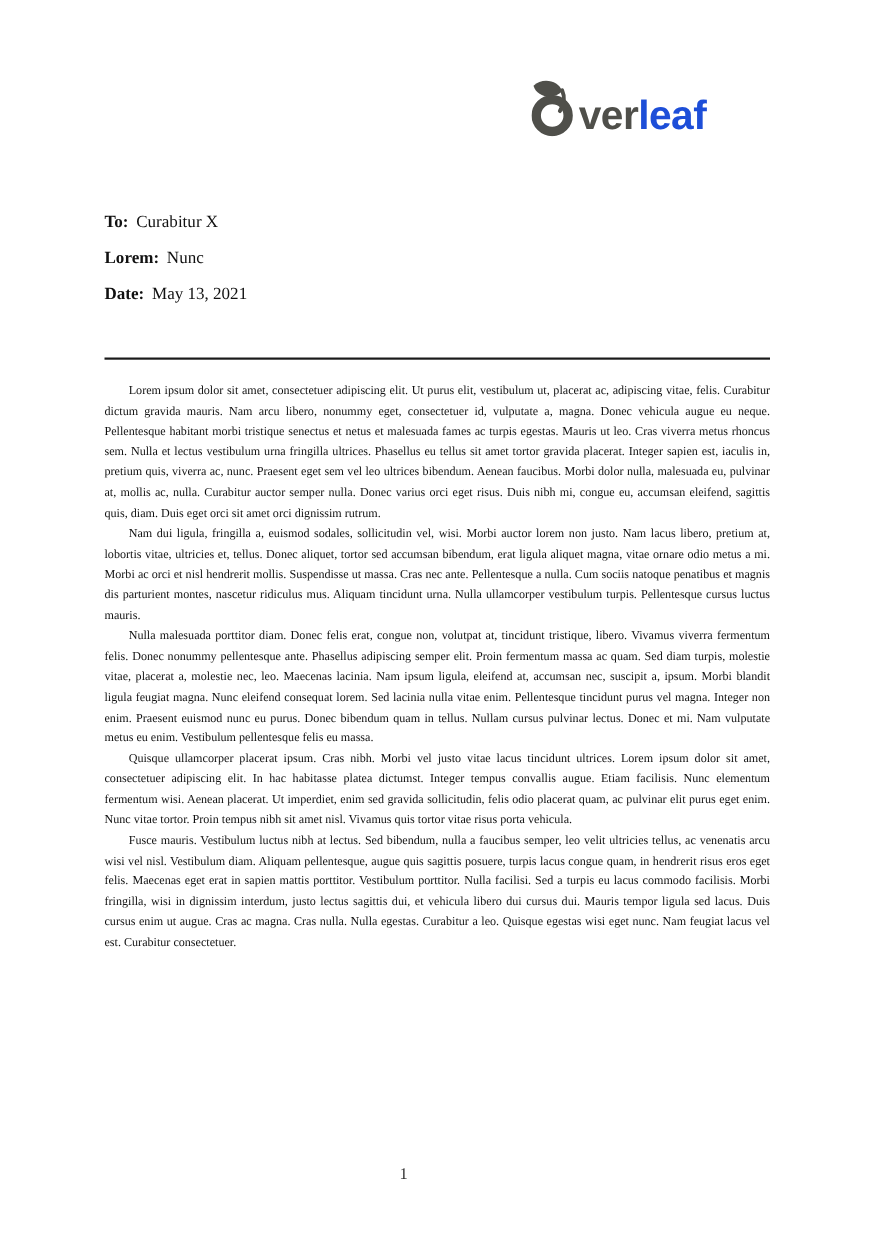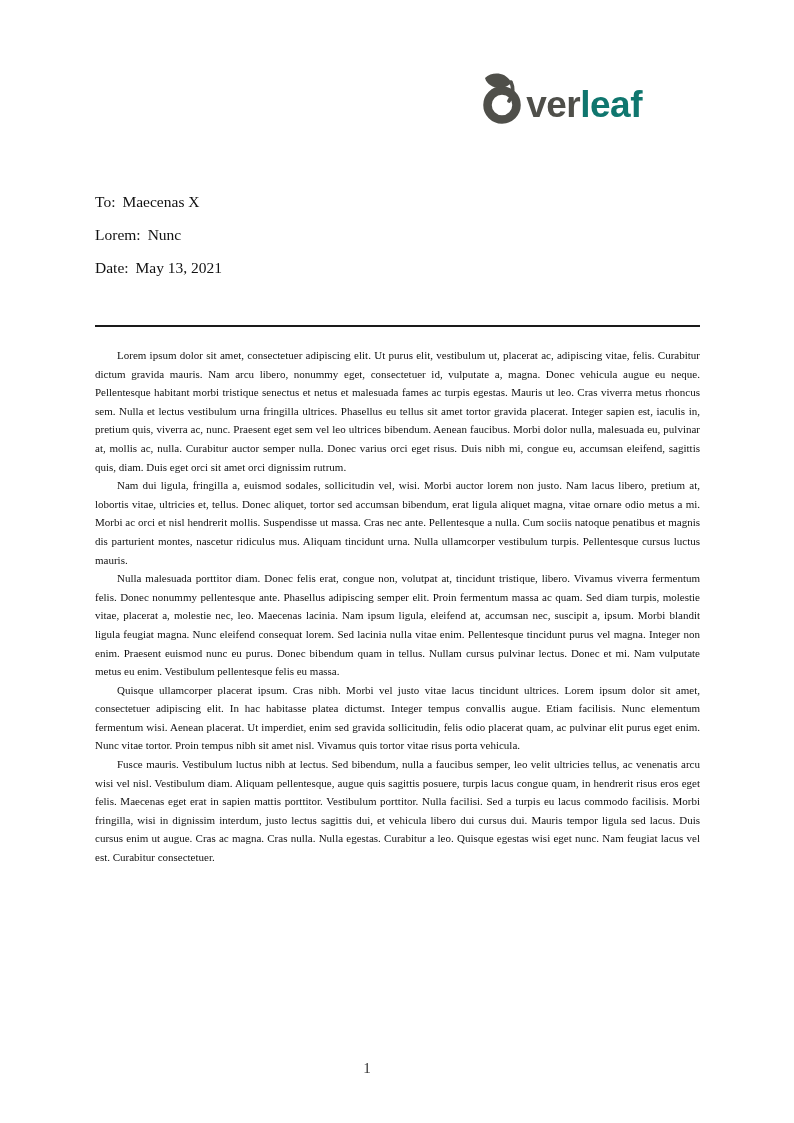--- a/index.html
+++ b/index.html
@@ -35,36 +35,36 @@
   }
   .logo-word {
     font-family: "Liberation Sans", sans-serif;
     font-weight: 700;
     font-size: 37px;
     line-height: 1;
     letter-spacing: -0.5px;
     padding-bottom: 1px;
   }
   .logo-gray { color: #4f4f4a; }
-  .logo-green { color: #0f766e; }
+  .logo-green { color: #1d4ed8; }
 
   
   .memo-header {
     position: absolute;
     left: 95px;
     top: 182px;
     width: 605px;
     font-size: 15.5px;
   }
   .memo-field {
     margin-bottom: 17px;
     line-height: 16px;
   }
   .memo-label {
-    font-weight: 400;
+    font-weight: 700;
     margin-right: 7px;
   }
 
   
   .header-rule {
     position: absolute;
     left: 95px;
     top: 313px;
     width: 605px;
     height: 2px;
@@ -110,21 +110,21 @@
       <path d="M26,29 C30,22 31,17 28,10" fill="none" stroke="#4f4f4a" stroke-width="3.6" stroke-linecap="round"></path>
 
       <circle cx="19" cy="33" r="14.5" fill="none" stroke="#4f4f4a" stroke-width="8.5"></circle>
     </svg>
     <span class="logo-word logo-gray">ver</span>
     <span class="logo-word logo-green">leaf</span>
   </div>
 
   <div class="memo-header">
     <div class="memo-field">
-      <span class="memo-label">To:</span><span class="memo-value">Maecenas X</span>
+      <span class="memo-label">To:</span><span class="memo-value">Curabitur X</span>
     </div>
     <div class="memo-field">
       <span class="memo-label">Lorem:</span><span class="memo-value">Nunc</span>
     </div>
     <div class="memo-field">
       <span class="memo-label">Date:</span><span class="memo-value">May 13, 2021</span>
     </div>
   </div>
 
   <div class="header-rule"></div>

